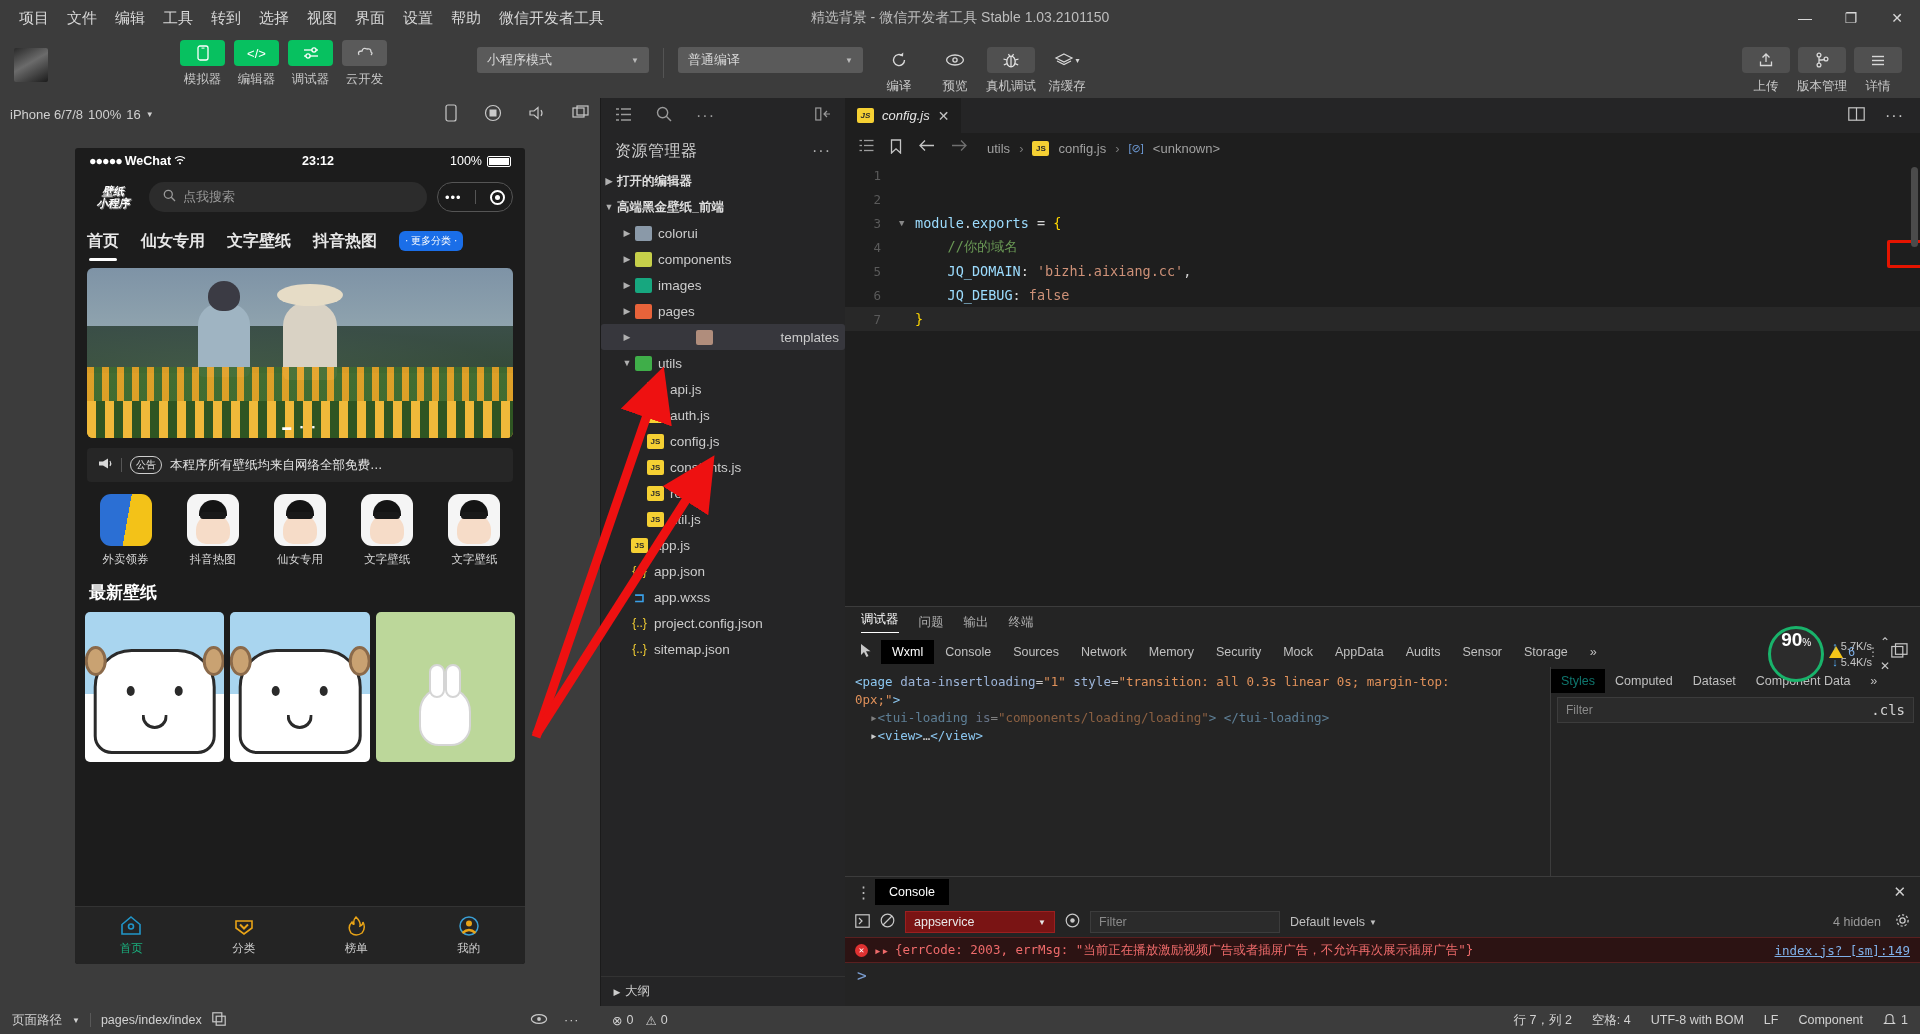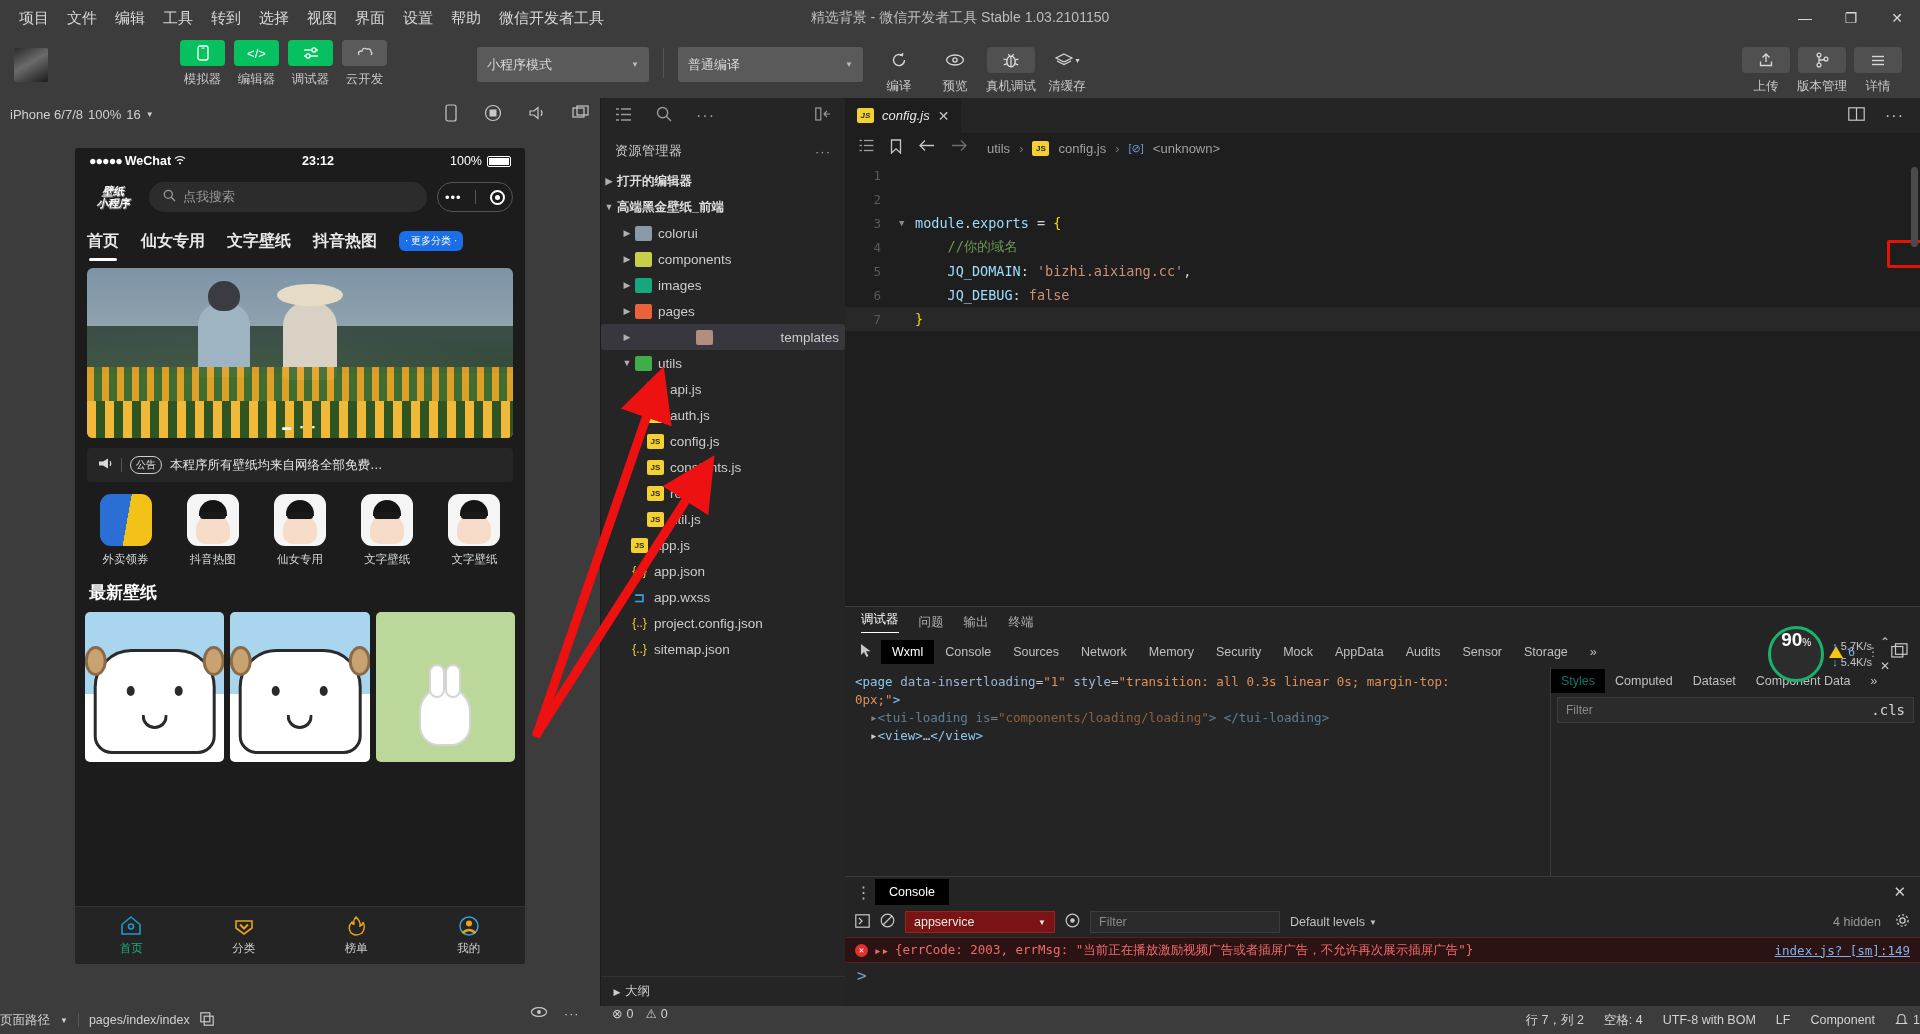--- a/index.html
+++ b/index.html
@@ -39,21 +39,21 @@
   .tbitem { width: 45px; display: flex; flex-direction: column; align-items: center; }
   .tbbox {
     width: 45px; height: 26px; border-radius: 4px; display: flex;
     align-items: center; justify-content: center; color: #fff;
   }
   .tbbox.green { background: #07c160; }
   .tbbox.grey { background: #5a5a5a; }
   .tblabel { font-size: 12.5px; color: #c9c9c9; margin-top: 5px; white-space: nowrap; }
   .selwrap { display: flex; align-items: center; margin-top: 7px; }
   .sel {
-    height: 35px; background: #5a5a5a; border-radius: 3px; color: #d8d8d8;
+    height: 26px; background: #5a5a5a; border-radius: 3px; color: #d8d8d8;
     font-size: 13px; display: flex; align-items: center; padding: 0 10px;
     justify-content: space-between;
   }
   .sel .caret { font-size: 8px; color: #b9b9b9; margin-left: 10px; }
   .vsep { width: 1px; height: 30px; background: #545454; margin: 8px 14px 0 14px; }
   .tbgroup2 { display: flex; gap: 0; }
   .tbitem2 { width: 56px; display: flex; flex-direction: column; align-items: center; }
   .tbbox2 { width: 48px; height: 26px; border-radius: 4px; display: flex; align-items: center; justify-content: center; color: #d8d8d8; }
   .tbbox2.active { background: #505050; }
   .spacer { flex: 1 1 auto; }
@@ -136,21 +136,21 @@
   .rabbit::before { left: 8px; } .rabbit::after { right: 8px; }
   .tabbar { margin-top: auto; height: 58px; background: #242424; display: flex; align-items: center; border-top: 1px solid #333; }
   .tb { flex: 1 1 0; display: flex; flex-direction: column; align-items: center; gap: 4px; }
   .tb .lbl { font-size: 11.5px; color: #cfcfcf; }
   .tb.active .lbl { color: #1aad7c; }
 
   
   .explorer { width: 245px; flex: 0 0 245px; background: #252526; display: flex; flex-direction: column; border-left:1px solid #1b1b1b;}
   .exptop { height: 36px; display: flex; align-items: center; padding: 0 14px; gap: 24px; color: #9b9b9b; }
   .exptop .right { margin-left: auto; }
-  .exphdr { height: 34px; display: flex; align-items: center; padding: 0 14px; font-size: 13px; color: #cfcfcf; letter-spacing: .5px;}
+  .exphdr { height: 34px; display: flex; align-items: center; padding: 0 14px; font-size: 16px; color: #cfcfcf; letter-spacing: .5px;}
   .exphdr .dots { margin-left: auto; color: #b0b0b0; letter-spacing: 1px;}
   .exprow { height: 26px; display: flex; align-items: center; font-size: 13.5px; color: #ccc; padding-right: 6px; cursor: default; }
   .exprow.sel { background: #37373d; }
   .exprow .arrow { width: 16px; text-align: center; font-size: 9px; color: #b0b0b0; flex: 0 0 16px;}
   .exprow .fi { width: 17px; height: 15px; border-radius: 2px; margin-right: 6px; flex: 0 0 17px; position: relative;}
   .exprow.root { font-weight: bold; font-size: 12.5px; color: #ddd; }
   .jsico { width: 17px; height: 15px; background: #f5d033; color: #2a2a2a; font-size: 8px; font-weight: bold; display:flex; align-items:center; justify-content:center; border-radius: 2px; margin-right: 6px; flex:0 0 17px;}
   .jsonico { width: 17px; color: #f5d033; font-size: 12px; margin-right: 6px; flex: 0 0 17px; text-align: center;}
   .wxssico { width: 17px; color: #3aa0e8; font-size: 13px; margin-right: 6px; flex:0 0 17px; text-align:center; font-weight:bold;}
   .expbottom { margin-top: auto; height: 30px; display: flex; align-items: center; font-size: 12.5px; color: #ccc; padding: 0 8px; border-top:1px solid #333;}
@@ -205,21 +205,21 @@
   .conTop .x { margin-left: auto; padding-right: 14px; color: #cfcfcf; font-size: 15px;}
   .conBar { height: 30px; display: flex; align-items: center; gap: 10px; padding: 0 10px; font-size: 12.5px; color: #c0c0c0;}
   .ctxsel { background: #7a1414; border: 1px solid #9b2020; color: #e8e8e8; height: 22px; display:flex; align-items:center; padding: 0 8px; width: 150px; justify-content: space-between;}
   .confilter { background: #2b2b2b; border: 1px solid #3c3c3c; height: 22px; width: 190px; display: flex; align-items: center; padding: 0 8px; color: #8a8a8a;}
   .conBar .right { margin-left: auto; display: flex; align-items: center; gap: 14px; color: #9a9a9a;}
   .errRow { background: #2c1313; border-top: 1px solid #5a2020; border-bottom: 1px solid #5a2020; height: 26px; display: flex; align-items: center; gap: 6px; padding: 0 10px; font-family: "DejaVu Sans Mono", monospace; font-size: 12.5px; color: #ef6b6b;}
   .errRow .src { margin-left: auto; color: #7fb0e8; text-decoration: underline; }
   .conPrompt { height: 24px; display: flex; align-items: center; padding: 0 12px; color: #7a9ccf; font-family: "DejaVu Sans Mono", monospace; }
 
   
-  .statusbarBottom { height: 28px; flex: 0 0 28px; background: #3c3c3c; display: flex; font-size: 12.5px; color: #d2d2d2; padding: 0 0; gap: 14px;}
+  .statusbarBottom { height: 28px; flex: 0 0 28px; background: #3c3c3c; display: flex; align-items: center; font-size: 12.5px; color: #d2d2d2; padding: 0 12px; gap: 14px;}
   .sbLeft { display: flex; align-items: center; gap: 10px; }
   .sbRight { margin-left: auto; display: flex; align-items: center; gap: 20px;}
   .sbsep { width: 1px; height: 14px; background: #585858; }
 
   
   .net-badge { position: absolute; right: 30px; top: 626px; display: flex; align-items: center; gap: 8px; z-index: 40;}
   .gauge { width: 56px; height: 56px; border-radius: 50%; border: 3px solid #19b36b;
            display: flex; align-items: baseline; justify-content: center; background: #2c2c2c; color: #fff;}
   .gauge .n { font-size: 19px; font-weight: bold; }
   .gauge .p { font-size: 10px; }

